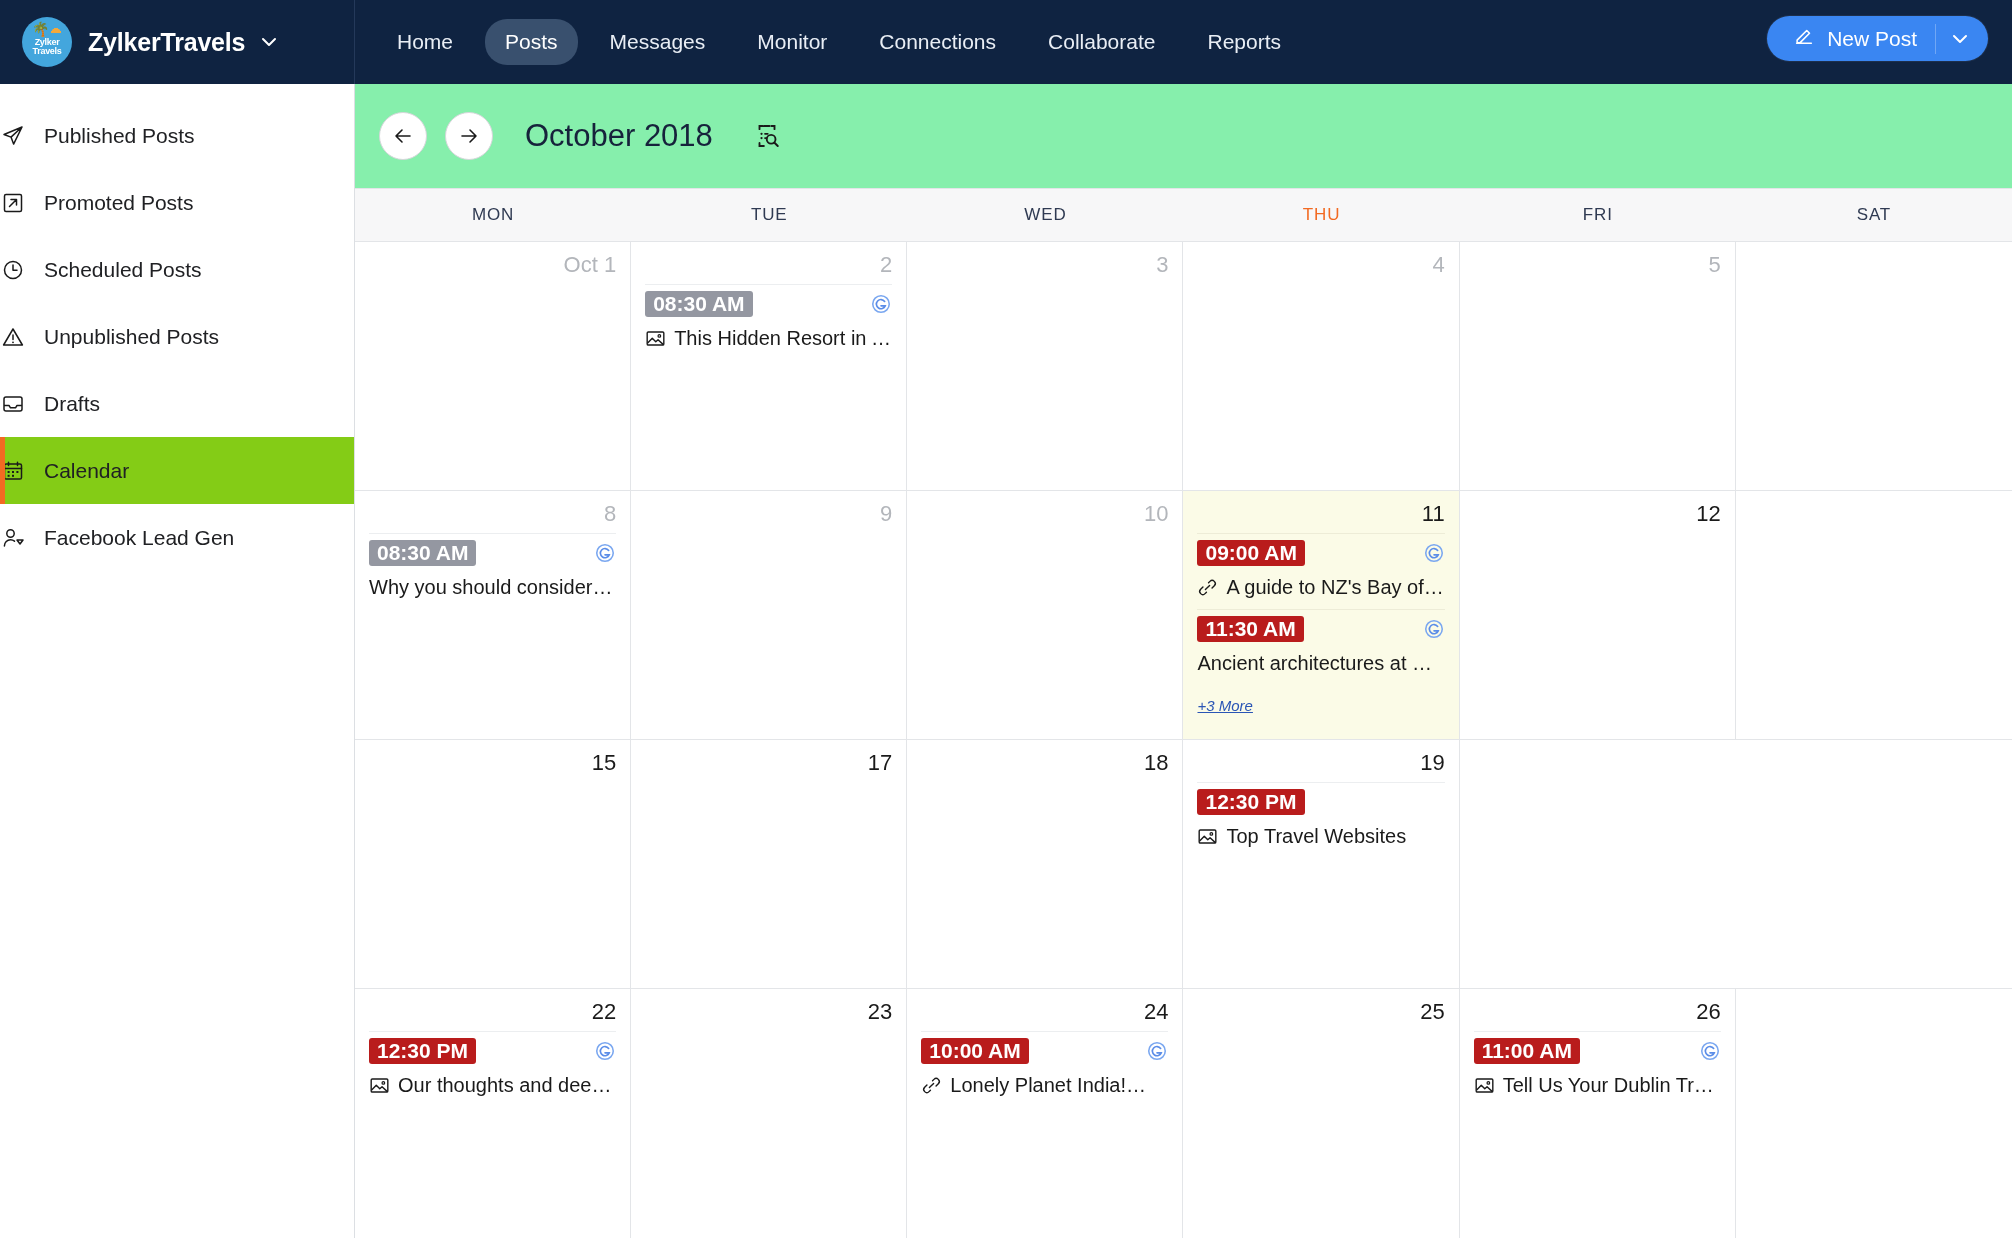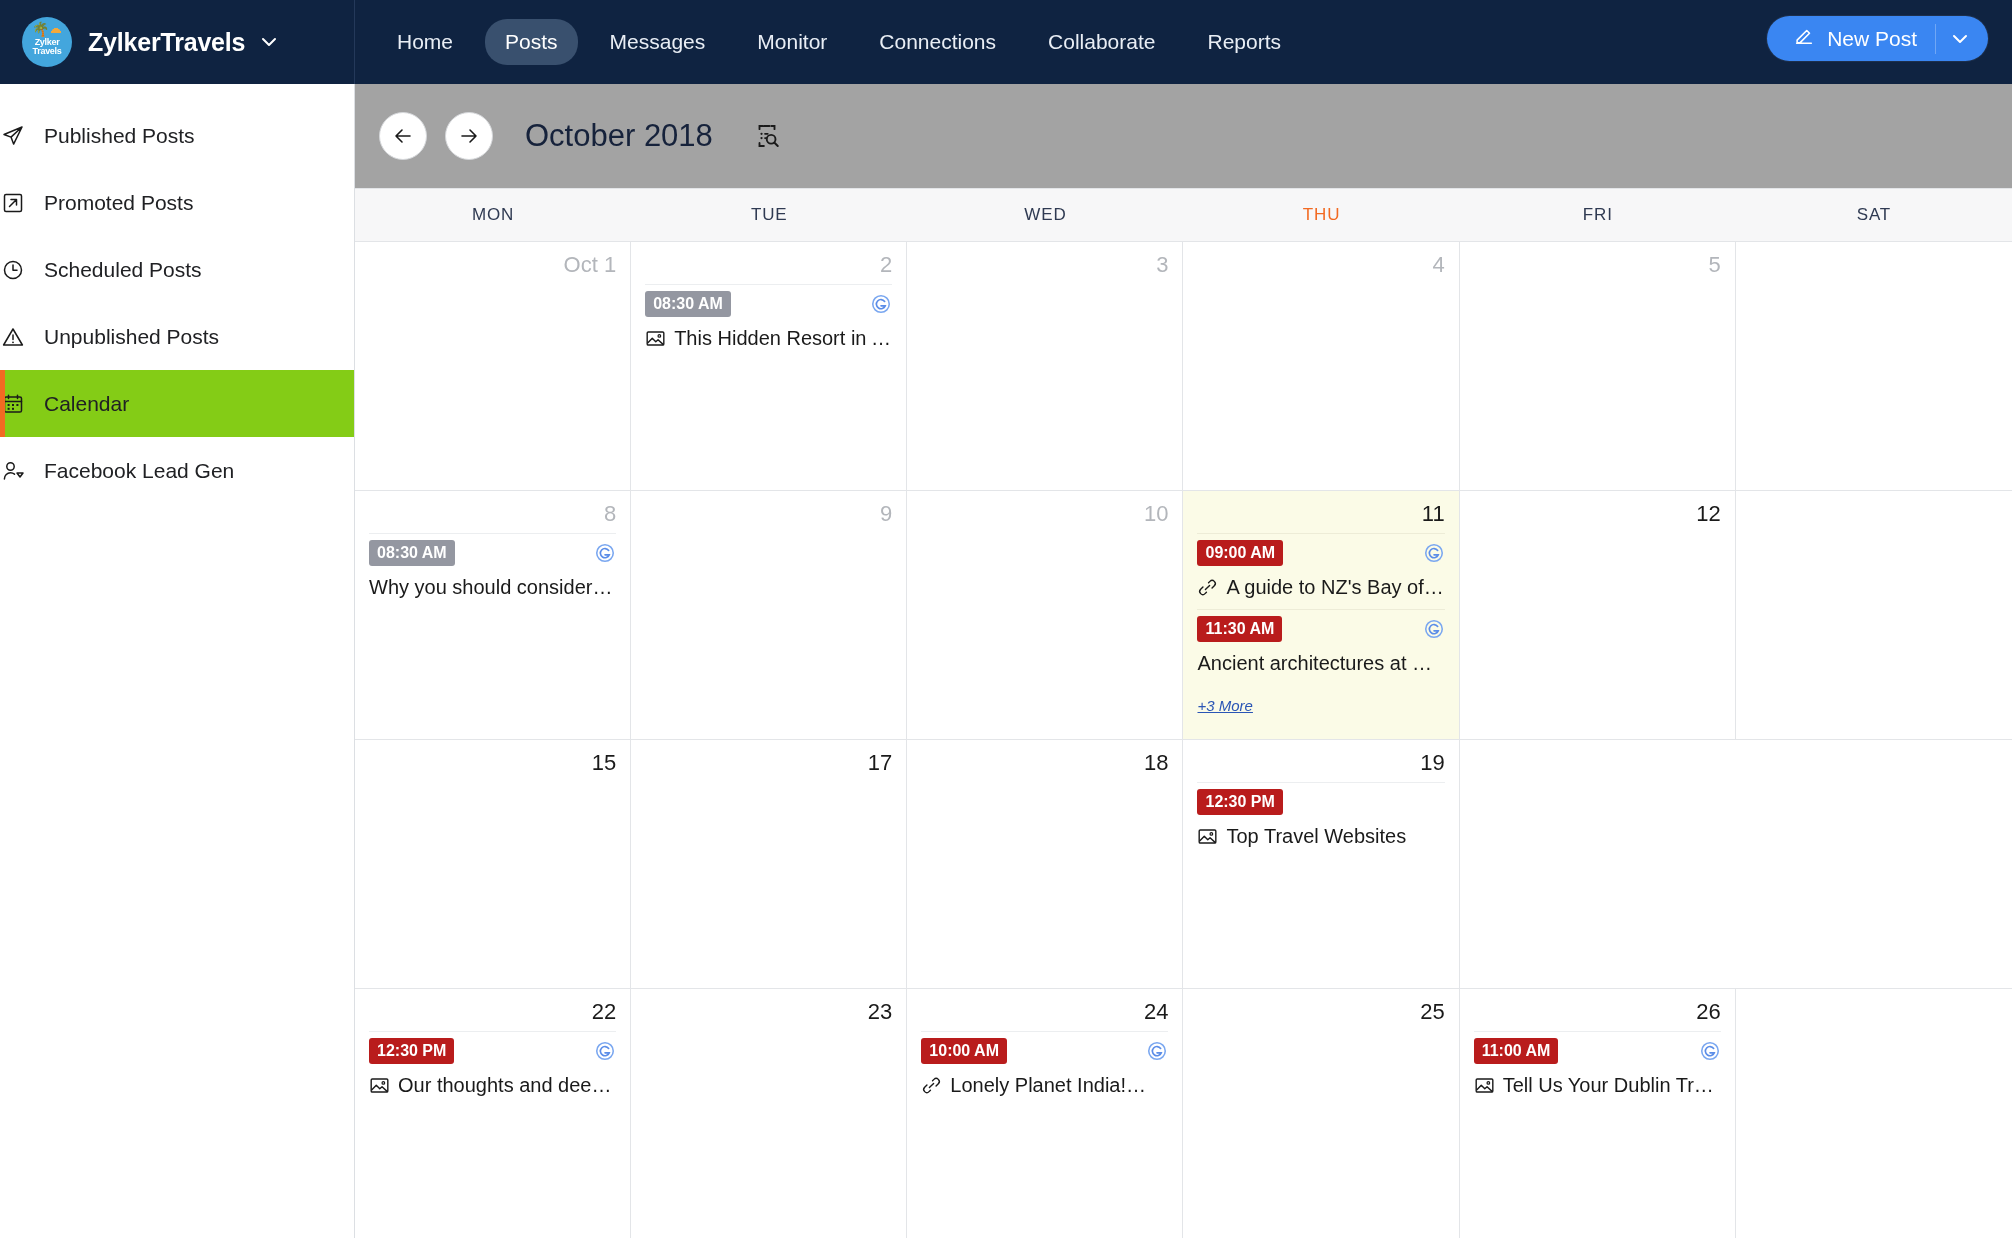--- a/index.html
+++ b/index.html
@@ -167,21 +167,21 @@
     flex-direction: column;
     background: #ffffff;
     min-width: 0;
   }
   .cal-head {
     height: 104px;
     display: flex;
     align-items: center;
     padding-left: 24px;
     gap: 18px;
-    background: #a3a3a3;
+    background: #86efac;
   }
   .circ-btn {
     width: 48px; height: 48px;
     border-radius: 50%;
     border: 1px solid #d5d7da;
     display: flex; align-items: center; justify-content: center;
     background: #ffffff;
     cursor: pointer;
     flex: 0 0 48px;
   }
@@ -254,21 +254,21 @@
   .daycell:not(.today) .evt { border-top-color: #eceef0; }
 
   .evt-top {
     display: flex;
     align-items: center;
     justify-content: space-between;
   }
   .badge {
     display: inline-block;
     color: #ffffff;
-    font-size: 16px;
+    font-size: 21px;
     font-weight: bold;
     padding: 4px 8px;
     border-radius: 3px;
     line-height: 18px;
     white-space: nowrap;
   }
   .badge.past { background: #9497a1; }
   .badge.future { background: #b91c1c; }
 
   .net-ico { display: flex; align-items: center; }
@@ -380,20 +380,29 @@
       <span class="side-ico">
         <svg width="24" height="24" viewBox="0 0 24 24">
             <path d="M12 4L2.6 20h18.8L12 4z" fill="none" stroke="#1a1a1a" stroke-width="1.5" stroke-linejoin="round"></path>
             <path d="M12 10v4.5" stroke="#1a1a1a" stroke-width="1.5" stroke-linecap="round"></path>
             <circle cx="12" cy="17.3" r="0.9" fill="#1a1a1a"></circle>
           </svg>
       </span>
       <span>Unpublished Posts</span>
     </div>
 
+    <div class="side-item">
+      <span class="side-ico">
+        <svg width="24" height="24" viewBox="0 0 24 24">
+            <rect x="3" y="5" width="18" height="14" rx="2" fill="none" stroke="#1a1a1a" stroke-width="1.5"></rect>
+            <path d="M3 13.5h5l1.5 2.3h5L16 13.5h5" fill="none" stroke="#1a1a1a" stroke-width="1.5" stroke-linejoin="round"></path>
+          </svg>
+      </span>
+      <span>Drafts</span>
+    </div>
 
     <div class="side-item active">
       <span class="side-ico">
         <svg width="24" height="24" viewBox="0 0 24 24">
             <rect x="3.5" y="5" width="17" height="15" rx="1.6" fill="none" stroke="#1a1a1a" stroke-width="1.5"></rect>
             <path d="M3.5 9.5h17M7.5 3.3v3.2M16.5 3.3v3.2" stroke="#1a1a1a" stroke-width="1.5" stroke-linecap="round"></path>
             <rect x="6.6" y="12" width="2" height="2" fill="#1a1a1a"></rect>
             <rect x="11" y="12" width="2" height="2" fill="#1a1a1a"></rect>
             <rect x="15.4" y="12" width="2" height="2" fill="#1a1a1a"></rect>
             <rect x="6.6" y="15.8" width="2" height="2" fill="#1a1a1a"></rect>

